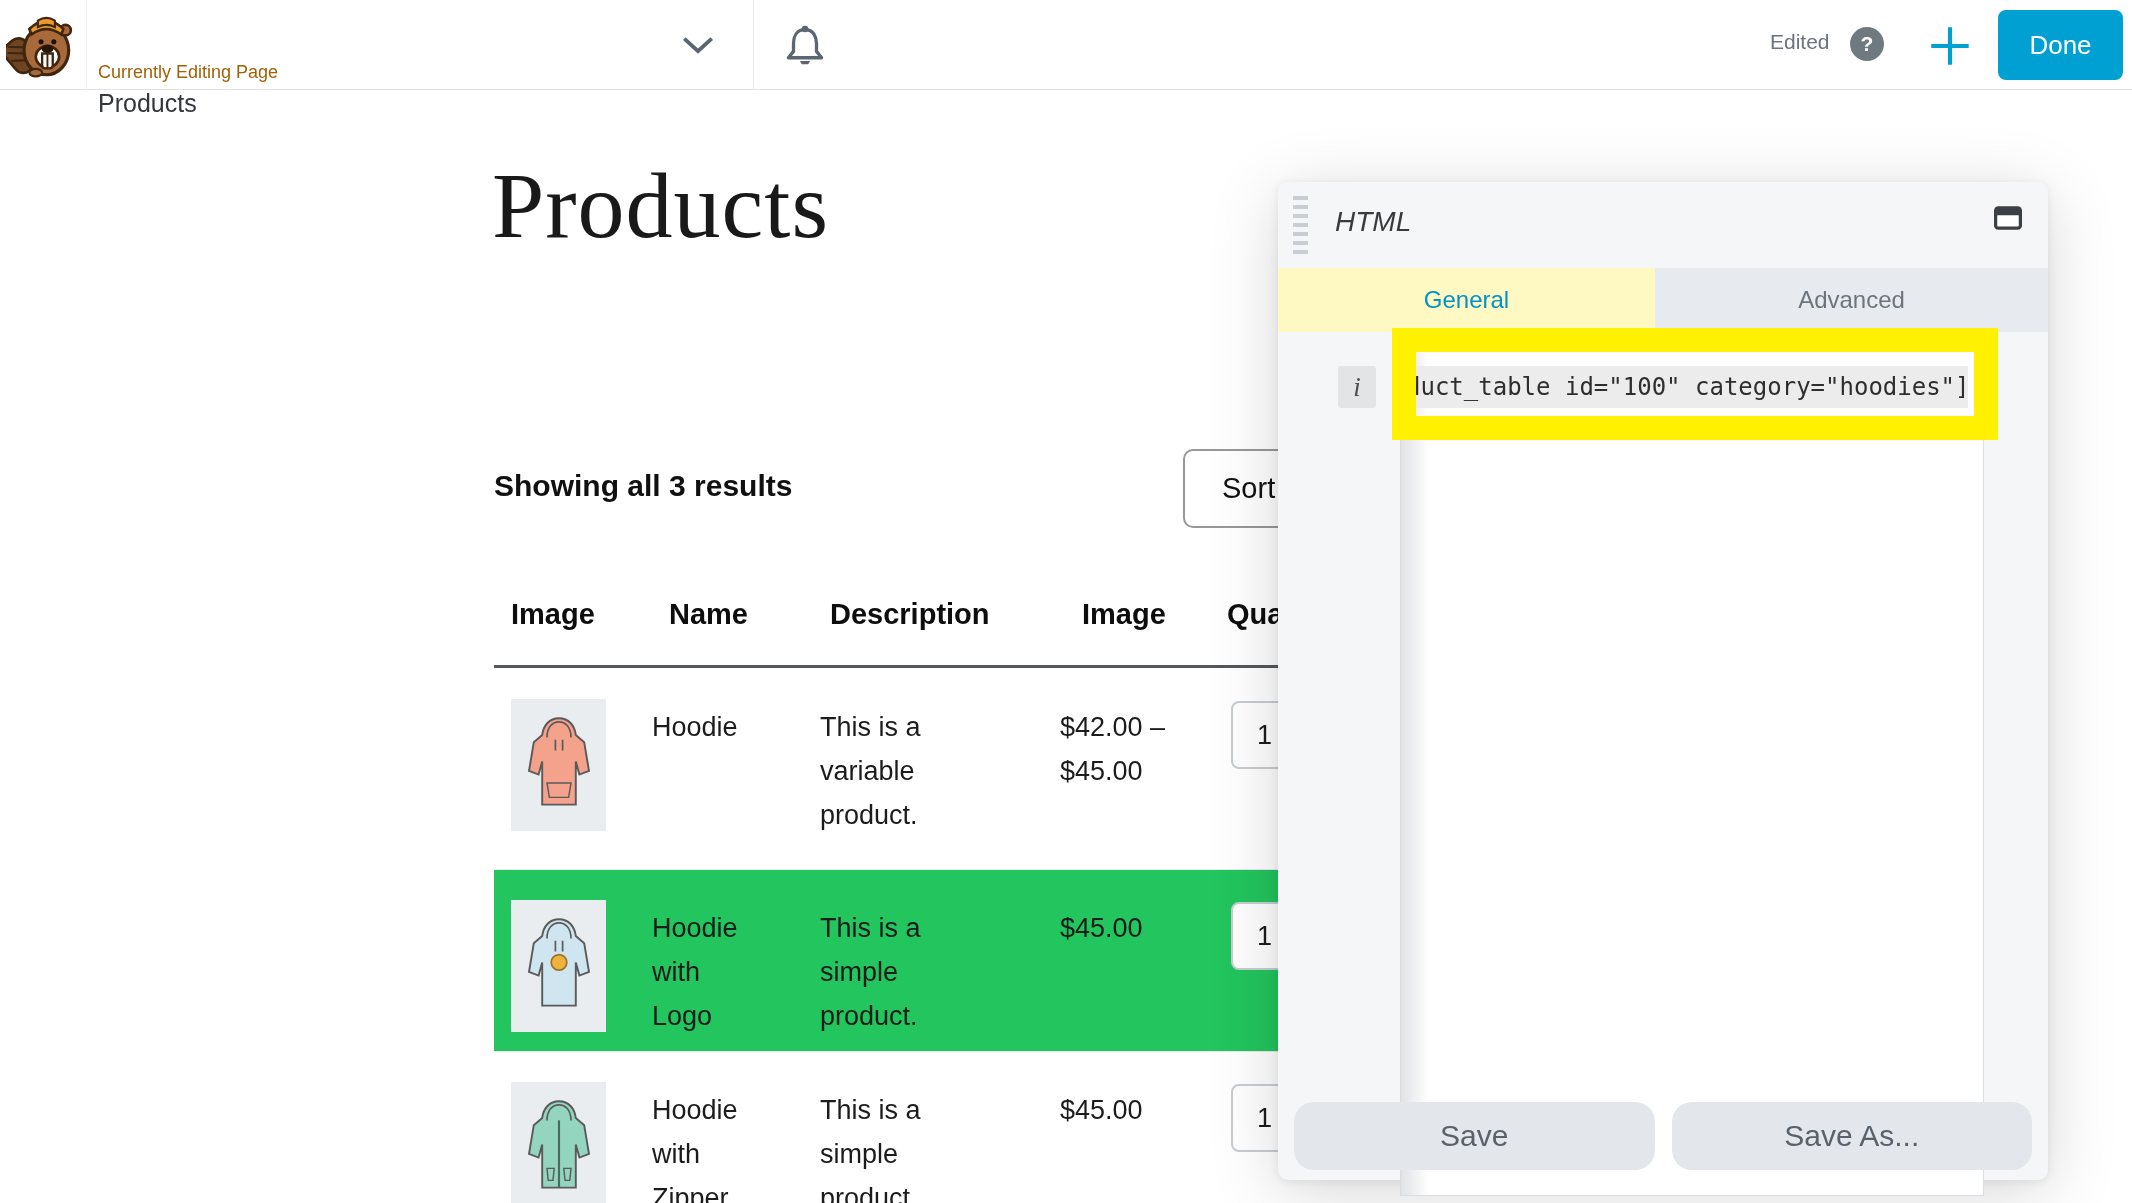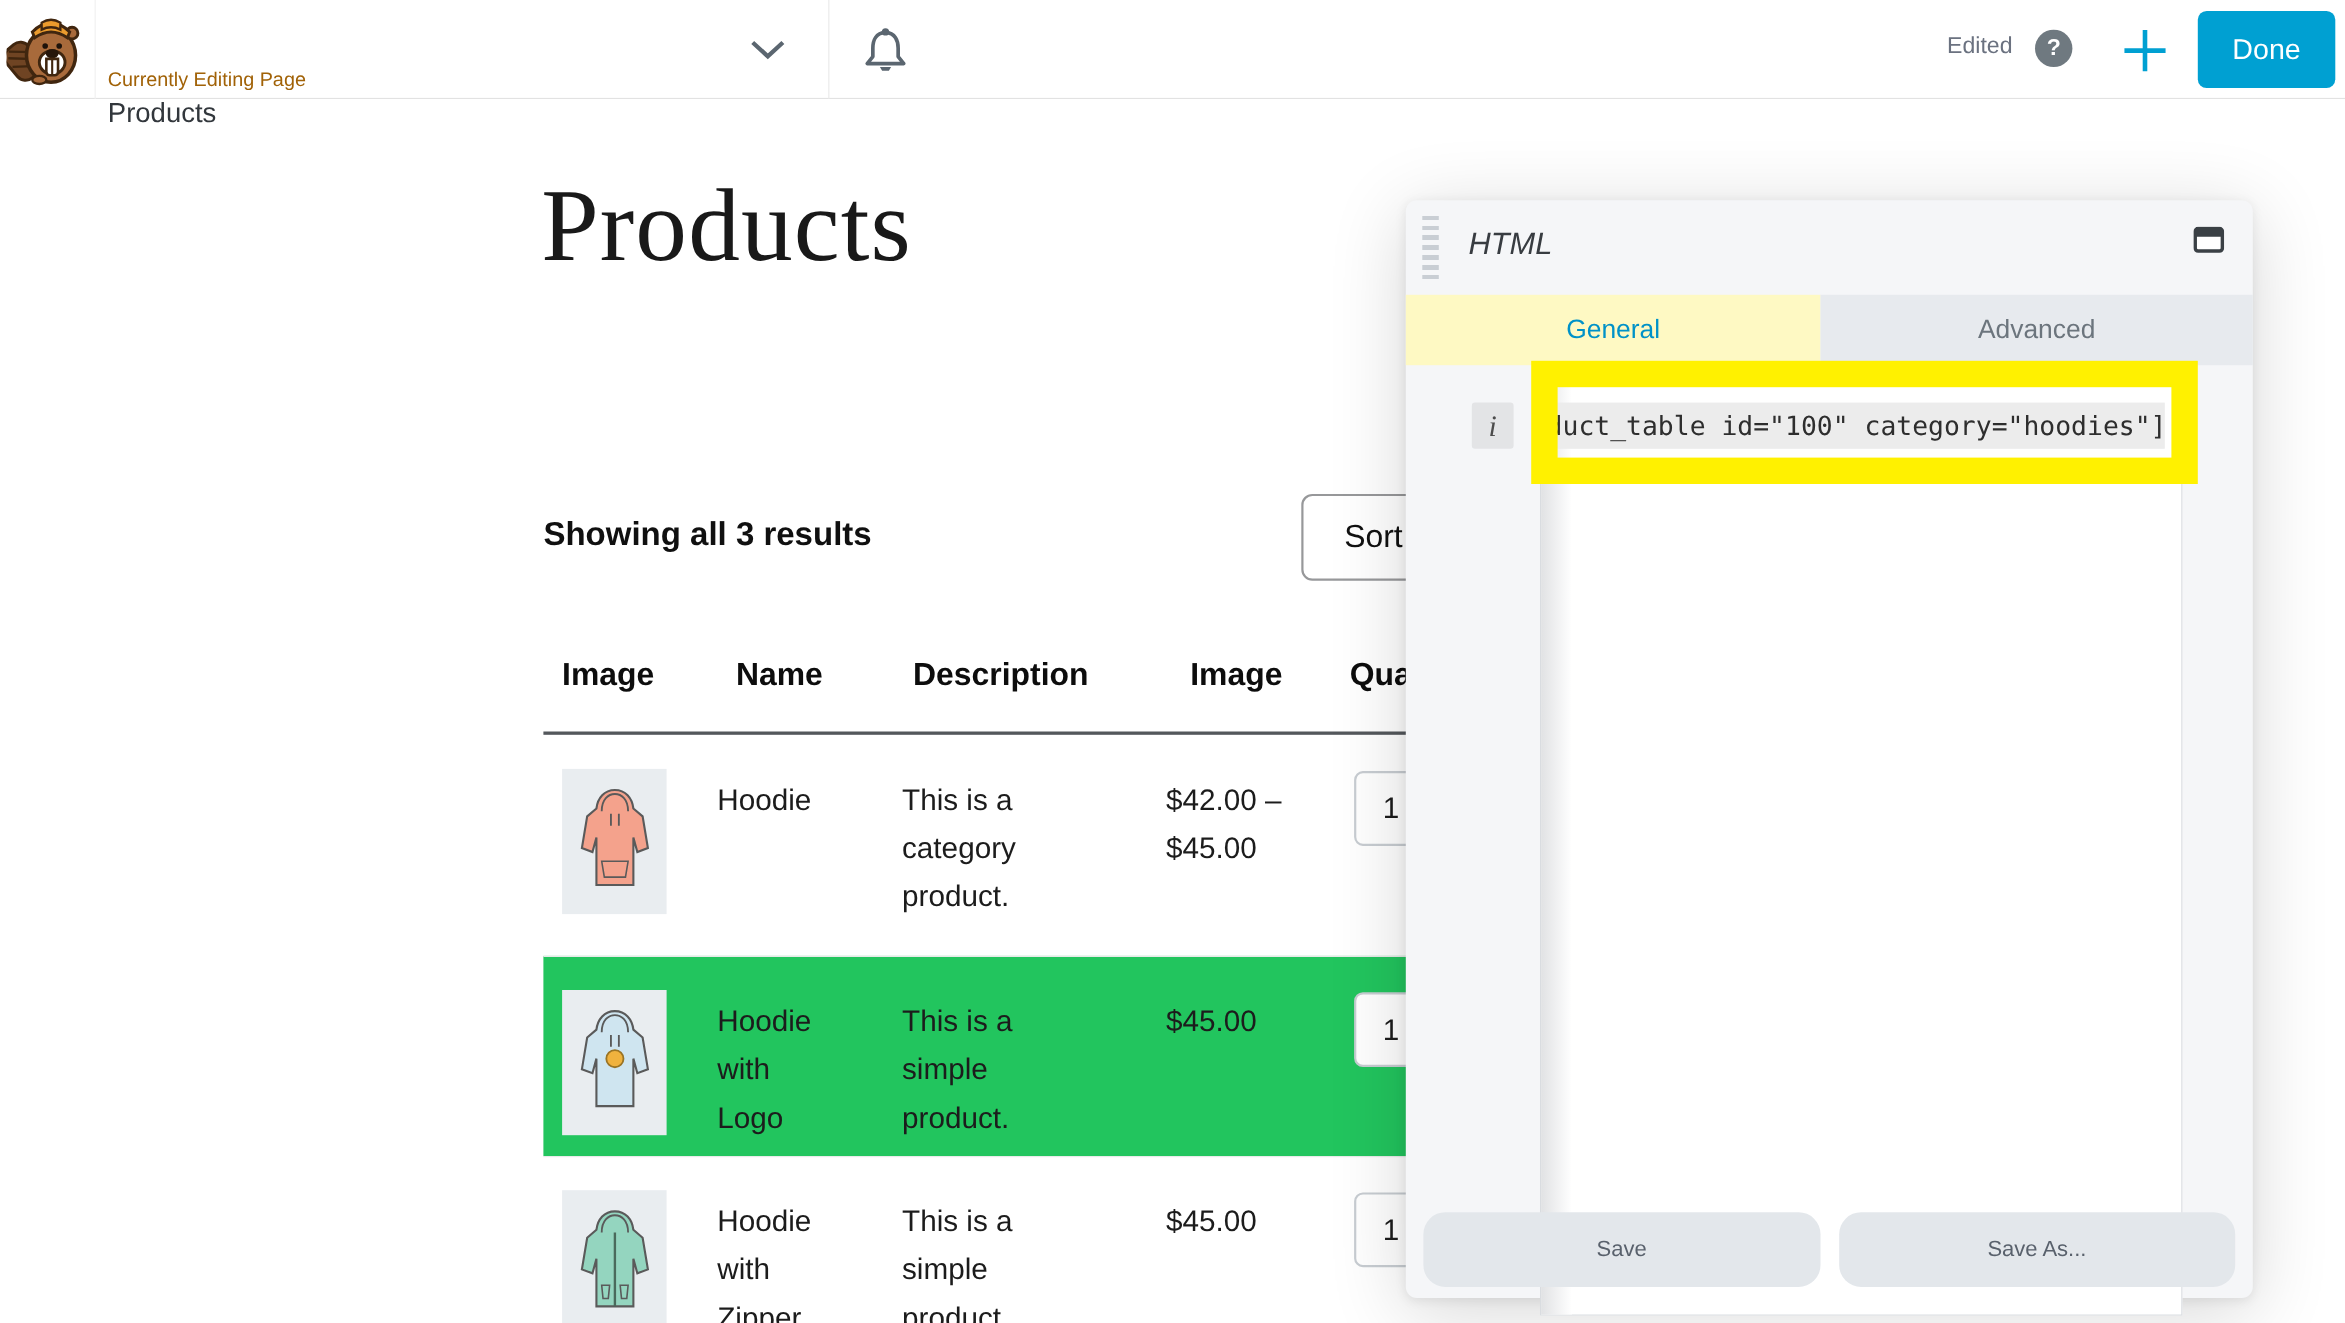--- a/index.html
+++ b/index.html
@@ -80,21 +80,21 @@
   .code-line { position:absolute; left:124px; top:184px; width:566px; height:42px; background:#ececec;
                display:flex; align-items:center; cursor:text; }
   .code-text { font-family:"DejaVu Sans Mono", monospace; font-size:24px; color:#2e2e2e;
                white-space:pre; padding-left:4px; }
   .yellow-frame { position:absolute; left:114px; top:146px; width:606px; height:112px;
                   border:24px solid #fff100; pointer-events:none; }
 
   .pp-buttons { position:absolute; left:16px; top:920px; width:738px; height:68px;
                 display:flex; gap:17px; }
   .pp-buttons button { flex:1; border:none; background:#e3e7eb; border-radius:20px;
-                       font-size:20px; color:#59616c; font-family:"Liberation Sans",sans-serif;
+                       font-size:30px; color:#59616c; font-family:"Liberation Sans",sans-serif;
                        cursor:pointer; }
 </style>
 </head>
 <body>
 
 <div class="topbar">
   <div class="tb-logo">
     <svg viewBox="0 0 64 64" width="68" height="68">
       <g transform="rotate(-40 14 42)">
         <rect x="2" y="26" width="24" height="32" rx="9" fill="#6f4423" stroke="#40260f" stroke-width="2.5"></rect>
@@ -156,21 +156,21 @@
   <div class="trow r1">
     <div class="thumb">
       <svg viewBox="0 0 60 90" width="72" height="110">
         <path stroke="#5a5a5a" stroke-width="1.6" d="M30 6 C22 6 17 12 16 20 L9 26 L5 50 L13 53 L16 42 L16 78 L44 78 L44 42 L47 53 L55 50 L51 26 L44 20 C43 12 38 6 30 6 Z" fill="#f4a28c"></path>
         <path d="M20 22 C20 13 25 9 30 9 C35 9 40 13 40 22" fill="none" stroke="#5a5a5a" stroke-width="1.4"></path>
         <path d="M27 24 v9 M33 24 v9" stroke="#5a5a5a" stroke-width="1.4" fill="none"></path>
         <path d="M20 60 L40 60 L38 72 L22 72 Z" fill="none" stroke="#5a5a5a" stroke-width="1.2"></path>
       </svg>
     </div>
     <div class="cell c-name">Hoodie</div>
-    <div class="cell c-desc">This is a category product.</div>
+    <div class="cell c-desc">This is a variable product.</div>
     <div class="cell c-price">$42.00 – $45.00</div>
     <div class="qty">1</div>
   </div>
 
   <div class="trow r2">
     <div class="thumb">
       <svg viewBox="0 0 60 90" width="72" height="110">
         <path stroke="#5a5a5a" stroke-width="1.6" d="M30 6 C22 6 17 12 16 20 L9 26 L5 50 L13 53 L16 42 L16 78 L44 78 L44 42 L47 53 L55 50 L51 26 L44 20 C43 12 38 6 30 6 Z" fill="#cfe5f0"></path>
         <path d="M20 22 C20 13 25 9 30 9 C35 9 40 13 40 22" fill="none" stroke="#5a5a5a" stroke-width="1.4"></path>
         <path d="M27 24 v9 M33 24 v9" stroke="#5a5a5a" stroke-width="1.4" fill="none"></path>

